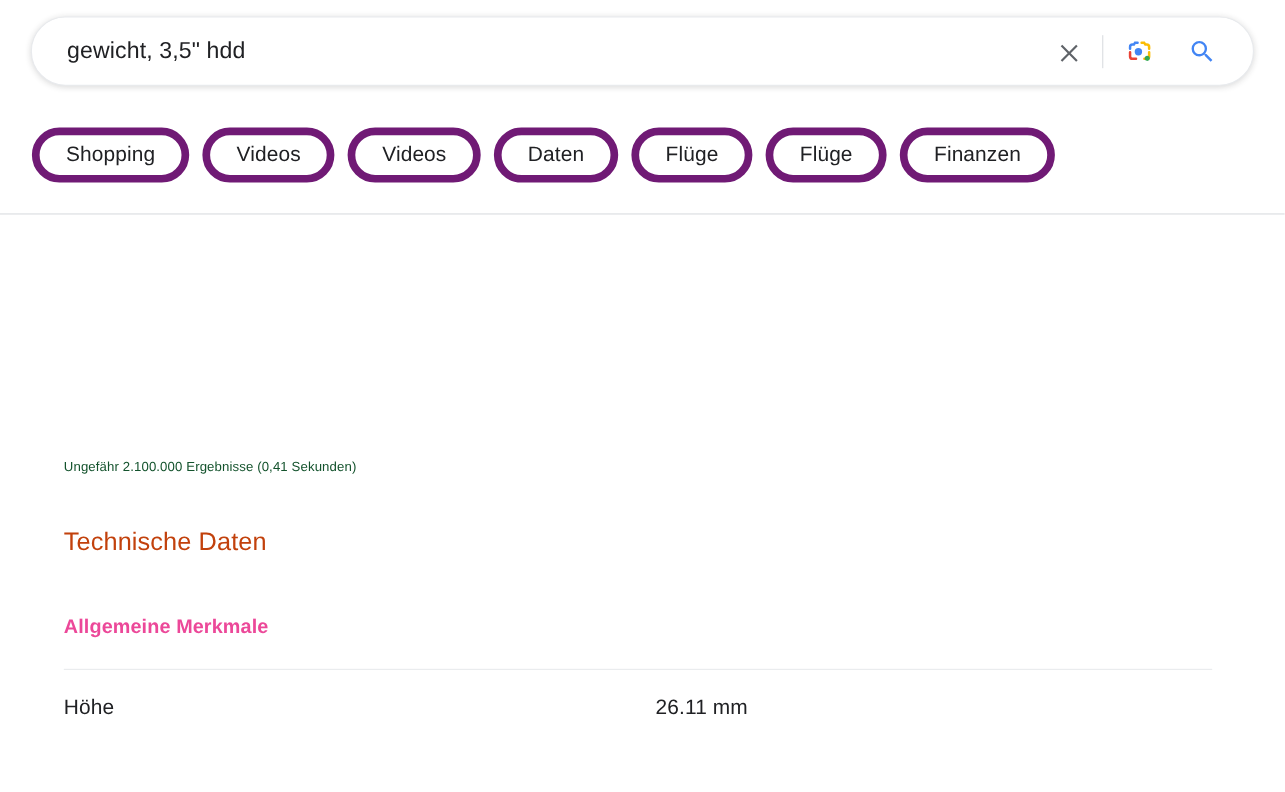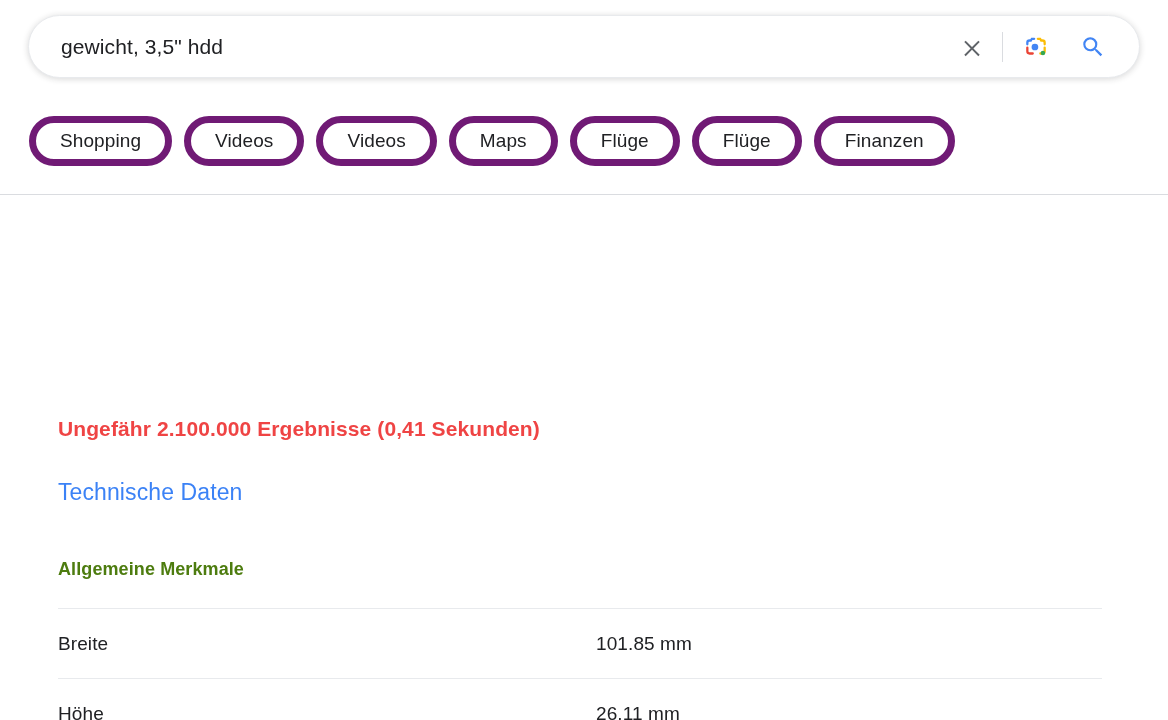--- a/index.html
+++ b/index.html
@@ -115,42 +115,41 @@
   
   .results {
     position: relative;
     width: 1168px;
   }
 
   .result-stats {
     position: absolute;
     left: 58px;
     top: 222px;
-    font-size: 21px;
-    color: #ef4444;
-    letter-spacing: 0.1px;
-    font-weight: bold;
+    font-size: 12px;
+    color: #14532d;
+    letter-spacing: 0.1px;
   }
 
   .section-title {
     position: absolute;
     left: 58px;
     top: 284px;
     font-size: 23px;
-    color: #3b82f6;
+    color: #c2410c;
     font-weight: 400;
     letter-spacing: 0.1px;
   }
 
   .group-title {
     position: absolute;
     left: 58px;
     top: 364px;
     font-size: 18px;
-    color: #4d7c0f;
+    color: #ec4899;
     font-weight: 700;
     letter-spacing: 0.1px;
   }
 
   .spec-table {
     position: absolute;
     left: 58px;
     top: 413px;
     width: 1044px;
   }
@@ -218,21 +217,21 @@
     <div class="chip">
         <span>Shopping</span>
       </div>
     <div class="chip">
         <span>Videos</span>
       </div>
     <div class="chip">
         <span>Videos</span>
       </div>
     <div class="chip">
-        <span>Maps</span>
+        <span>Daten</span>
       </div>
     <div class="chip">
         <span>Flüge</span>
       </div>
     <div class="chip">
         <span>Flüge</span>
       </div>
     <div class="chip">
         <span>Finanzen</span>
       </div>
@@ -243,24 +242,20 @@
 
 <div class="results">
 
   <div class="result-stats">Ungefähr 2.100.000 Ergebnisse (0,41 Sekunden)</div>
 
   <div class="section-title">Technische Daten</div>
 
   <div class="group-title">Allgemeine Merkmale</div>
 
   <div class="spec-table">
-    <div class="spec-row">
-      <div class="spec-label">Breite</div>
-      <div class="spec-value">101.85 mm</div>
-    </div>
     <div class="spec-row">
       <div class="spec-label">Höhe</div>
       <div class="spec-value">26.11 mm</div>
     </div>
 
   </div>
 
 </div>
 
 </body></html>

